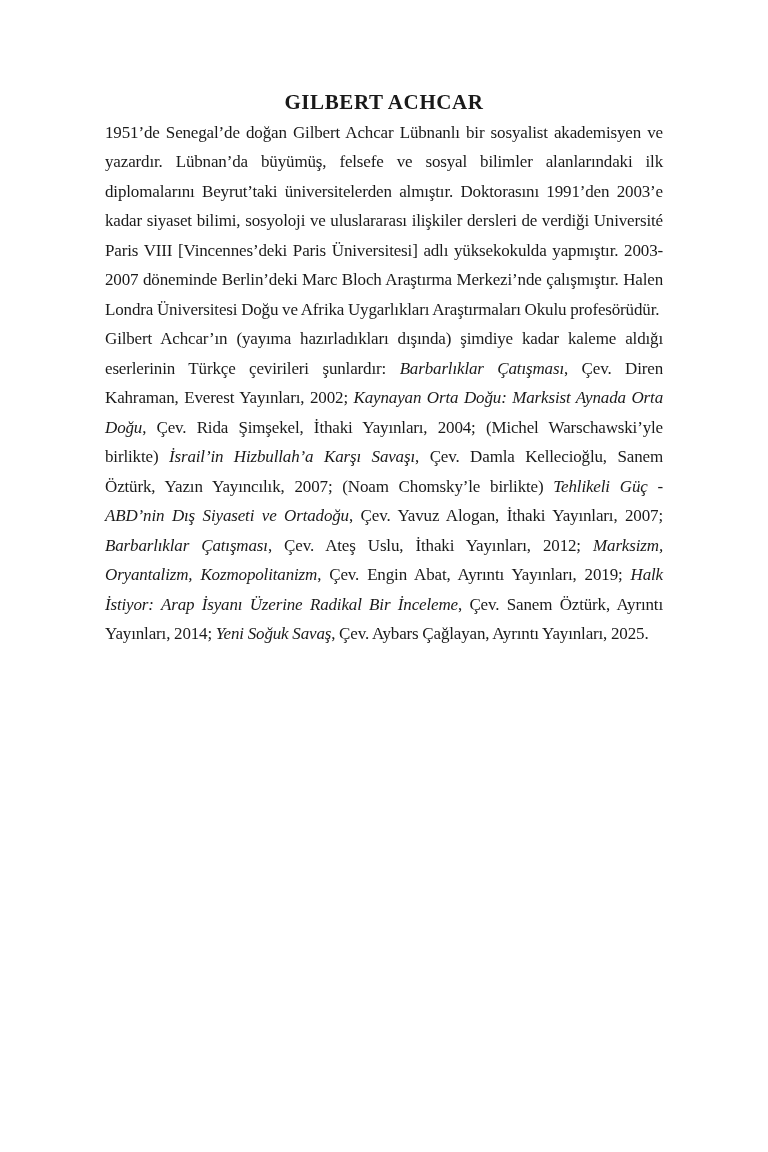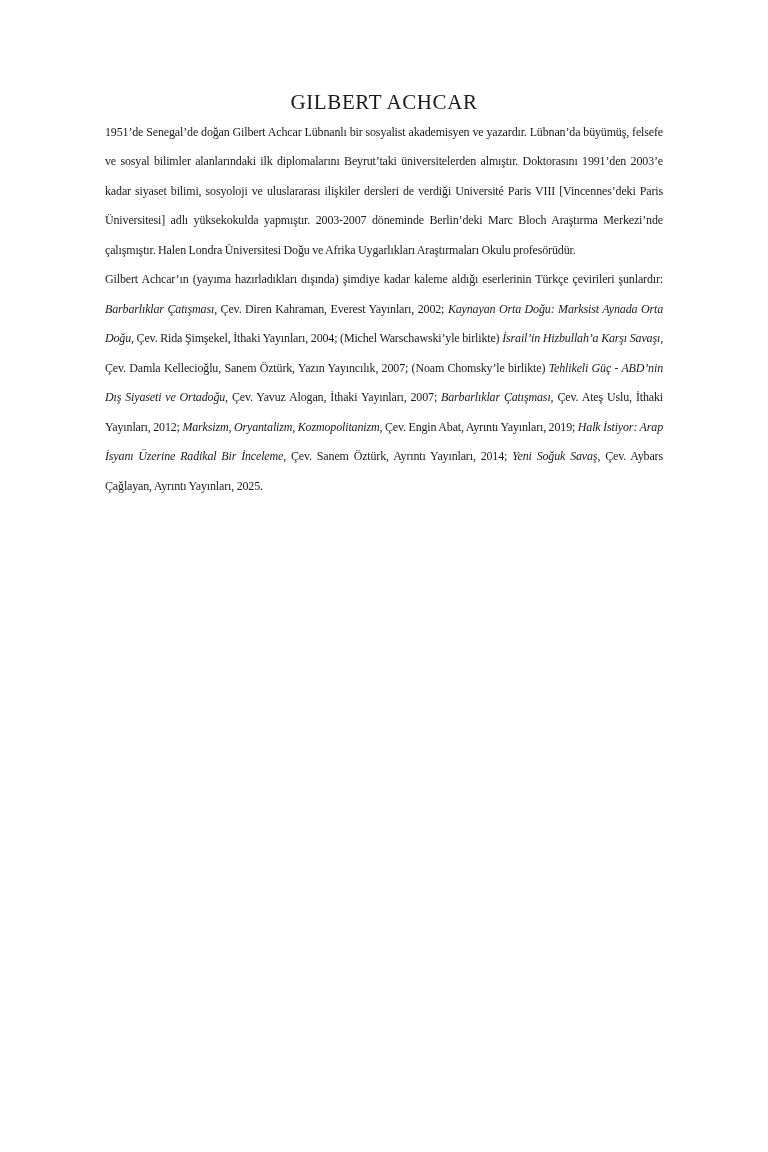--- a/index.html
+++ b/index.html
@@ -19,29 +19,29 @@
   .text-block {
     position: absolute;
     top: 88px;
     left: 105px;
     width: 558px;
   }
   .title {
     margin: 0;
     padding: 0;
     font-size: 21px;
-    font-weight: normal;
+    font-weight: bold;
     text-align: center;
     letter-spacing: 0.6px;
     line-height: 29.5px;
   }
   .para {
     margin: 0;
     padding: 0;
-    font-size: 12px;
+    font-size: 17px;
     line-height: 29.5px;
     text-align: justify;
     letter-spacing: -0.15px;
     word-spacing: -0.3px;
   }
   .para em {
     font-style: italic;
   }
 </style>
 </head>

